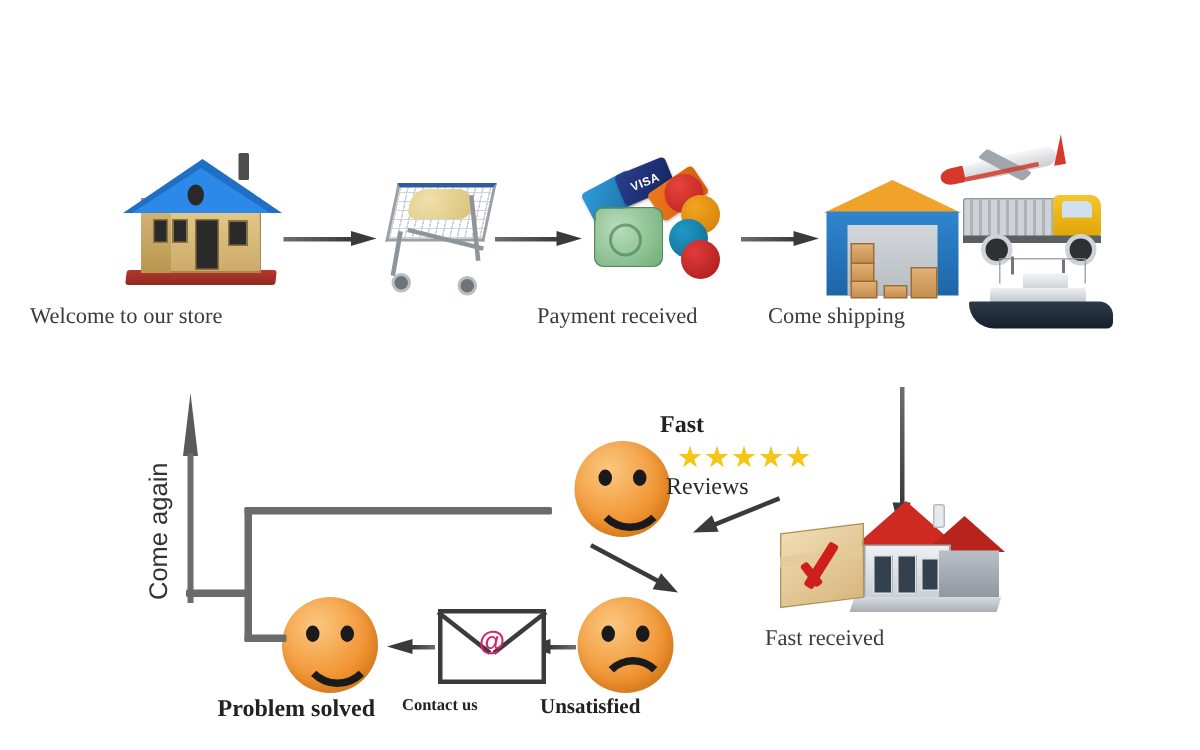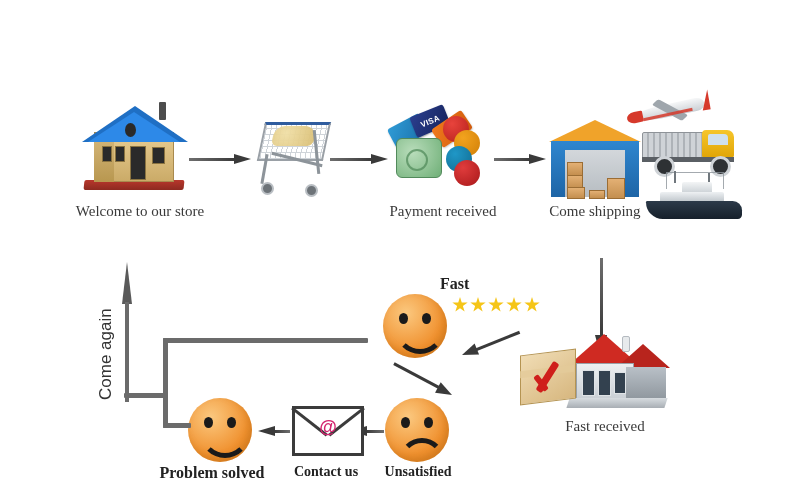--- a/index.html
+++ b/index.html
@@ -6,21 +6,21 @@
   body{width:800px;height:500px;position:relative;overflow:hidden;
        font-family:"Liberation Serif",serif;color:#2b2b2b;}
 
   #stage{position:absolute;left:0;top:0;width:800px;height:500px;}
 
   .title{position:absolute;left:0;top:20px;width:800px;text-align:center;
          font-family:"Liberation Sans",sans-serif;font-weight:bold;
          font-size:30px;letter-spacing:-0.3px;color:#111;}
 
   .node{position:absolute;}
-  .lbl{position:absolute;text-align:center;font-family:"Liberation Serif",serif;
+  .lbl{position:absolute;font-family:"Liberation Serif",serif;
        font-size:15px;color:#3a3a3a;white-space:nowrap;}
   .lbl-b{font-weight:bold;color:#222;}
 
   
   .arrowR{position:absolute;height:8px;}
   .arrowR .shaft{position:absolute;left:0;top:2.5px;height:3.5px;width:calc(100% - 16px);
       background:linear-gradient(90deg,#6e6e6e,#3a3a3a);}
   .arrowR .head{position:absolute;right:0;top:-1px;width:0;height:0;
       border-top:5px solid transparent;border-bottom:5px solid transparent;
       border-left:17px solid #3a3a3a;}
@@ -383,39 +383,40 @@
   </div>
 
   <div class="lbl lbl-b" style="left:440px;top:275px;width:90px;font-size:16px;text-align:left;">Fast</div>
   <div class="stars" style="left:452px;top:297px;">
     <span class="star"></span>
     <span class="star"></span>
     <span class="star"></span>
     <span class="star"></span>
     <span class="star"></span>
   </div>
+  <div class="lbl" style="left:444px;top:316px;width:100px;font-size:16px;text-align:left;color:#2b2b2b;">Reviews</div>
 
   <div class="face" style="left:385px;top:398px;">
     <div class="eye e1"></div>
     <div class="eye e2"></div>
     <div class="frown"></div>
   </div>
   <div class="lbl lbl-b" style="left:360px;top:464px;width:116px;font-size:14px;">Unsatisfied</div>
 
   <div class="arrowR" style="left:350px;top:427px;width:34px;transform:scaleX(-1);">
     <div class="shaft"></div>
     <div class="head"></div>
   </div>
 
   <div class="env" style="left:292px;top:406px;">
     <div class="v1"></div>
     <div class="v2"></div>
     <div class="at">@</div>
   </div>
-  <div class="lbl lbl-b" style="left:268px;top:464px;width:116px;font-size:14px;">Contact us</div>
+  <div class="lbl lbl-b" style="left:268px;top:464px;width:116px;font-size:11px;">Contact us</div>
 
   <div class="arrowR" style="left:258px;top:427px;width:32px;transform:scaleX(-1);">
     <div class="shaft"></div>
     <div class="head"></div>
   </div>
 
   <div class="face" style="left:188px;top:398px;">
     <div class="eye e1"></div>
     <div class="eye e2"></div>
     <div class="smile"></div>

